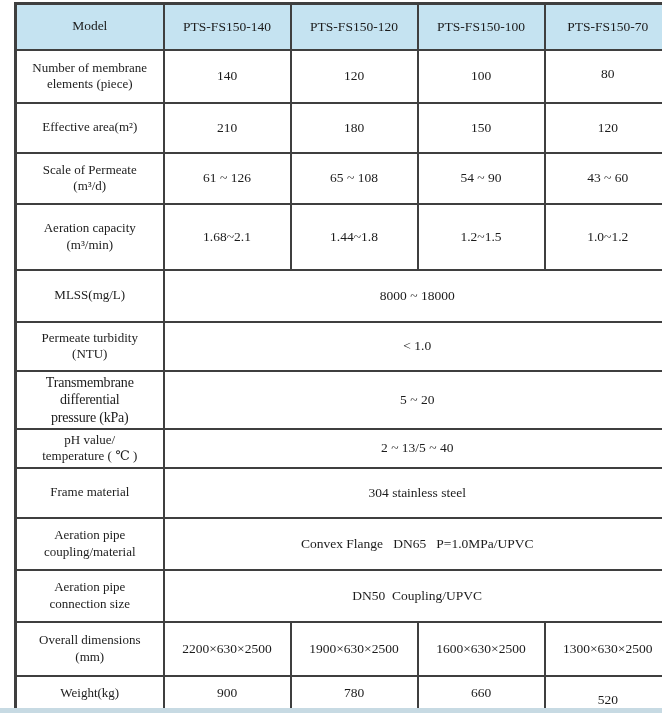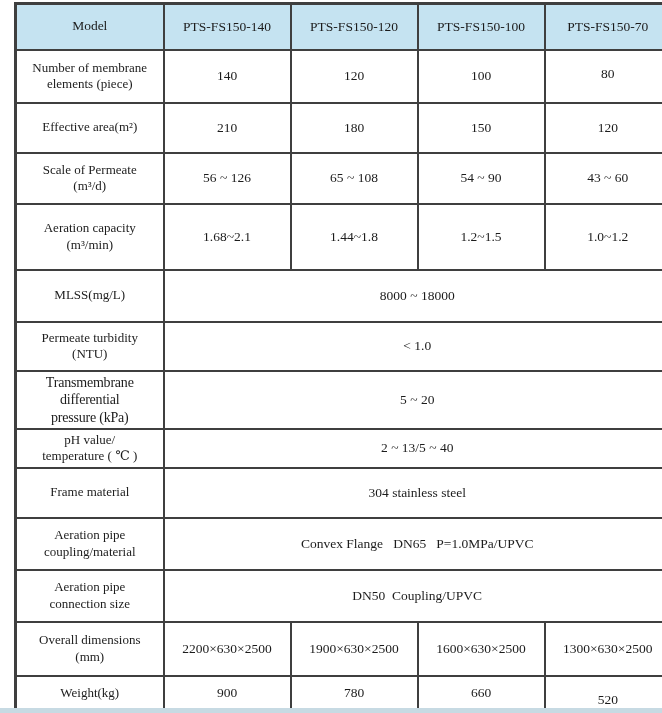--- a/index.html
+++ b/index.html
@@ -104,21 +104,21 @@
       <td class="label-cell">Effective area(m²)</td>
       <td class="value-cell">210</td>
       <td class="value-cell">180</td>
       <td class="value-cell">150</td>
       <td class="value-cell">120</td>
     </tr>
 
     <tr style="height:51px">
       <td class="label-cell">Scale of Permeate
 (m³/d)</td>
-      <td class="value-cell">56 ~ 126</td>
+      <td class="value-cell">61 ~ 126</td>
       <td class="value-cell">65 ~ 108</td>
       <td class="value-cell">54 ~ 90</td>
       <td class="value-cell">43 ~ 60</td>
     </tr>
 
     <tr style="height:66px">
       <td class="label-cell">Aeration capacity
 (m³/min)</td>
       <td class="value-cell">1.68~2.1</td>
       <td class="value-cell">1.44~1.8</td>

